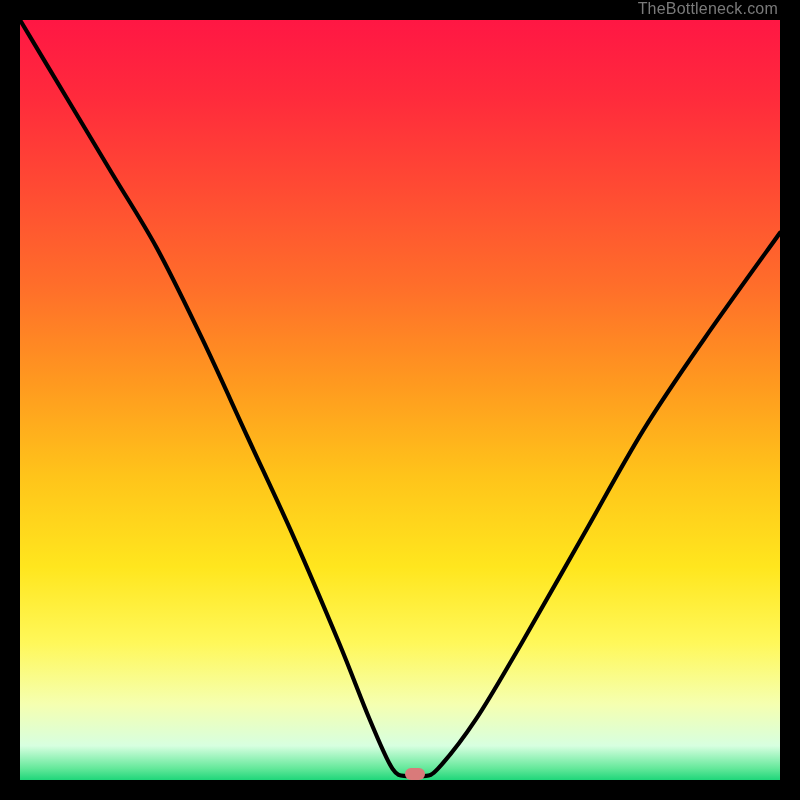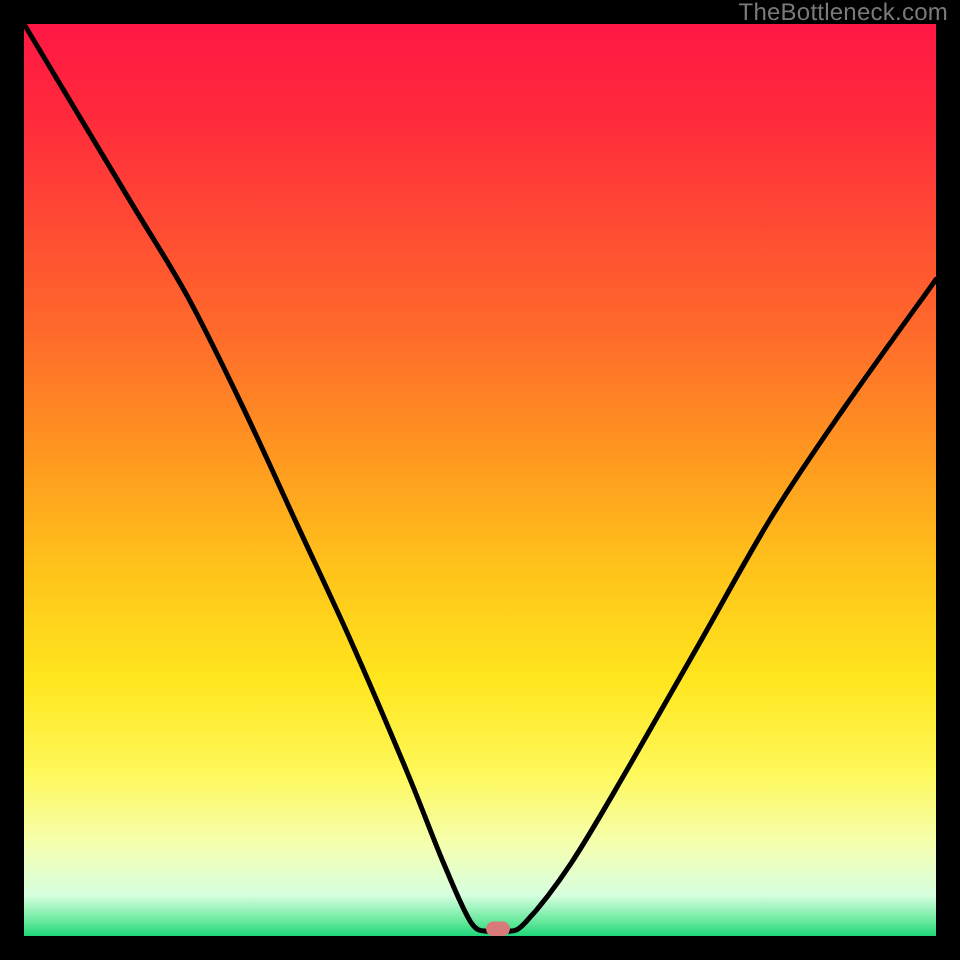--- a/index.html
+++ b/index.html
@@ -34,23 +34,23 @@
   .marker {
     position: absolute;
     width: 20px;
     height: 12px;
     border-radius: 6px;
     transform: translate(-50%, -50%);
   }
   .watermark {
     position: absolute;
     top: 0px;
-    right: 10px;
+    right: 22px;
     font-family: Arial, Helvetica, sans-serif;
-    font-size: 20px;
+    font-size: 16px;
     color: #7a7a7a;
     letter-spacing: 0.2px;
   }
 </style>
 </head>
 <body>
 
 <div class="frame">
   <div class="watermark">TheBottleneck.com</div>
   <div class="plot-area">

